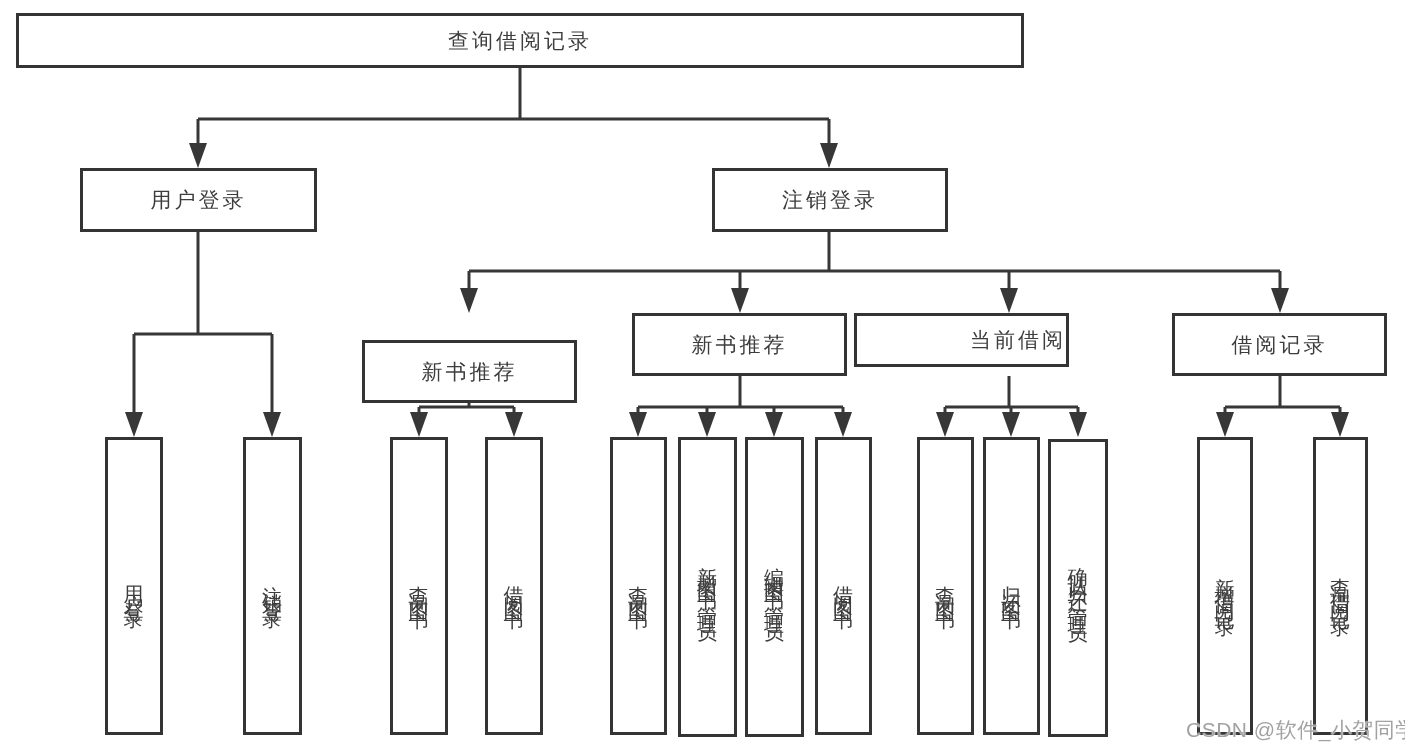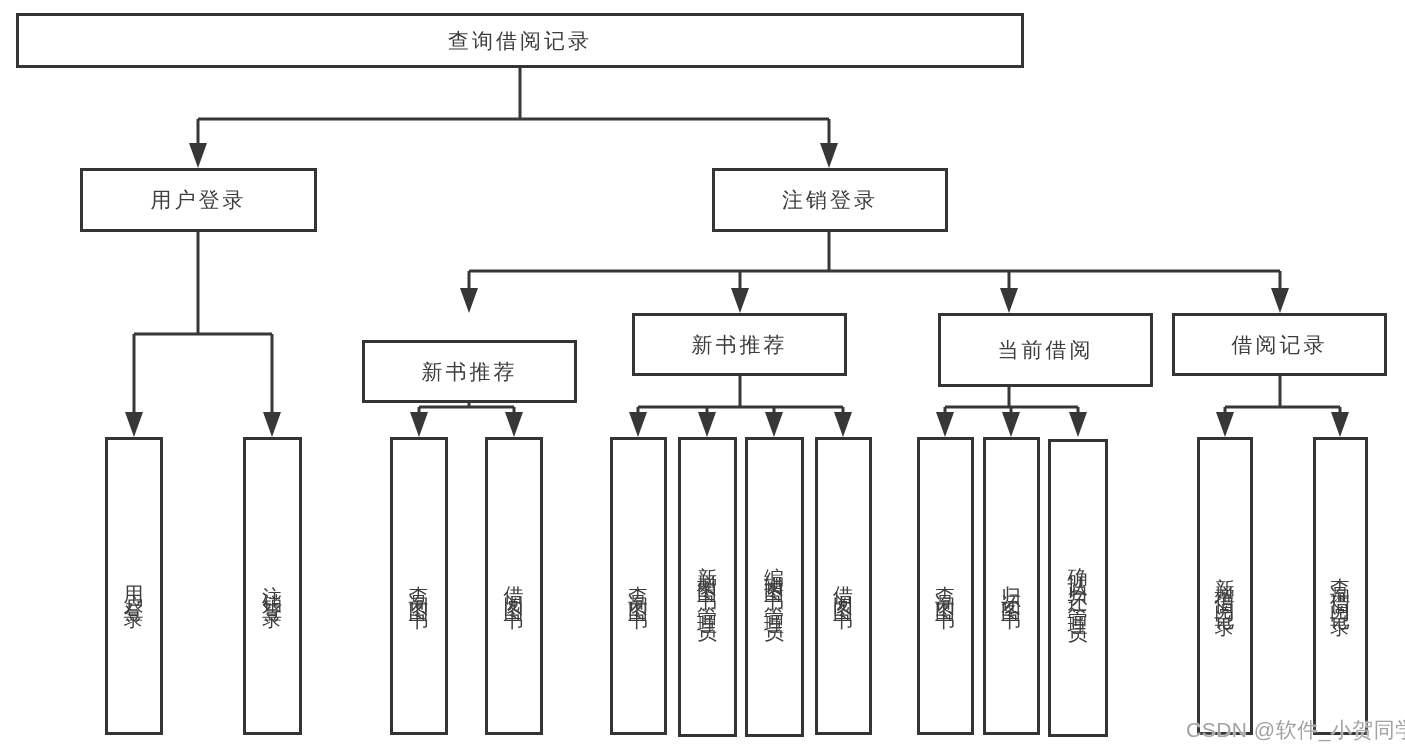--- a/index.html
+++ b/index.html
@@ -160,21 +160,21 @@
   <div class="box" style="left:712px; top:168px; width:236px; height:64px;">
     <span class="h-label">注销登录</span>
   </div>
 
   <div class="box" style="left:362px; top:313px; width:215px; height:63px;margin-top:27px;">
     <span class="h-label">新书推荐</span>
   </div>
   <div class="box" style="left:632px; top:313px; width:215px; height:63px;">
     <span class="h-label">新书推荐</span>
   </div>
-  <div class="box" style="left:938px; top:313px; width:215px; height:74px;">
+  <div class="box" style="left:854px; top:313px; width:215px; height:54px;justify-content:flex-end;">
     <span class="h-label">当前借阅</span>
   </div>
   <div class="box" style="left:1172px; top:313px; width:215px; height:63px;">
     <span class="h-label">借阅记录</span>
   </div>
 
   <div class="box" style="left:105px; top:437px; width:58px; height:298px;">
     <span class="v-label">用户登录</span>
   </div>
   <div class="box" style="left:243px; top:437px; width:59px; height:298px;">

